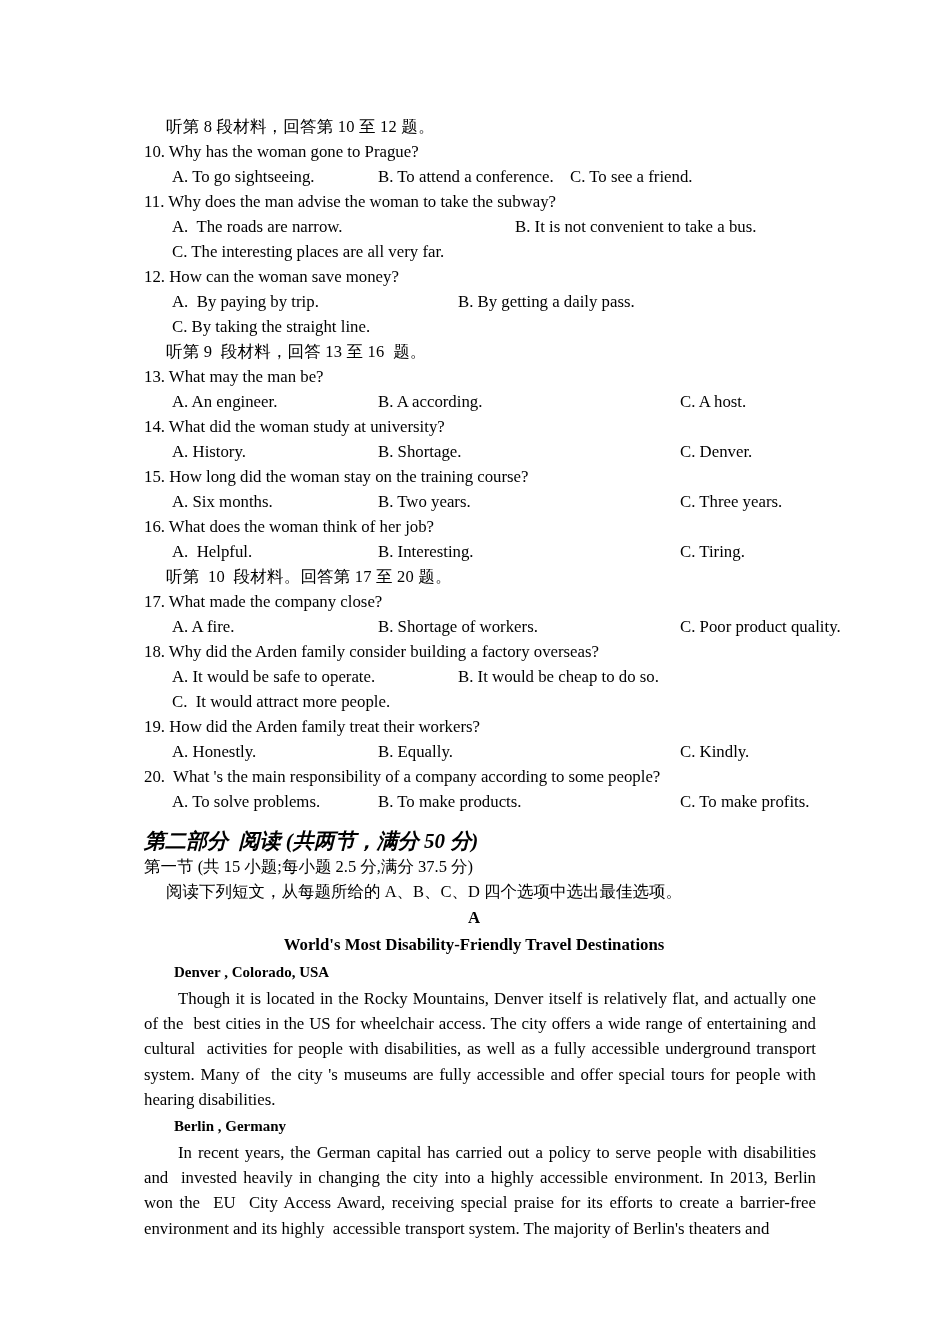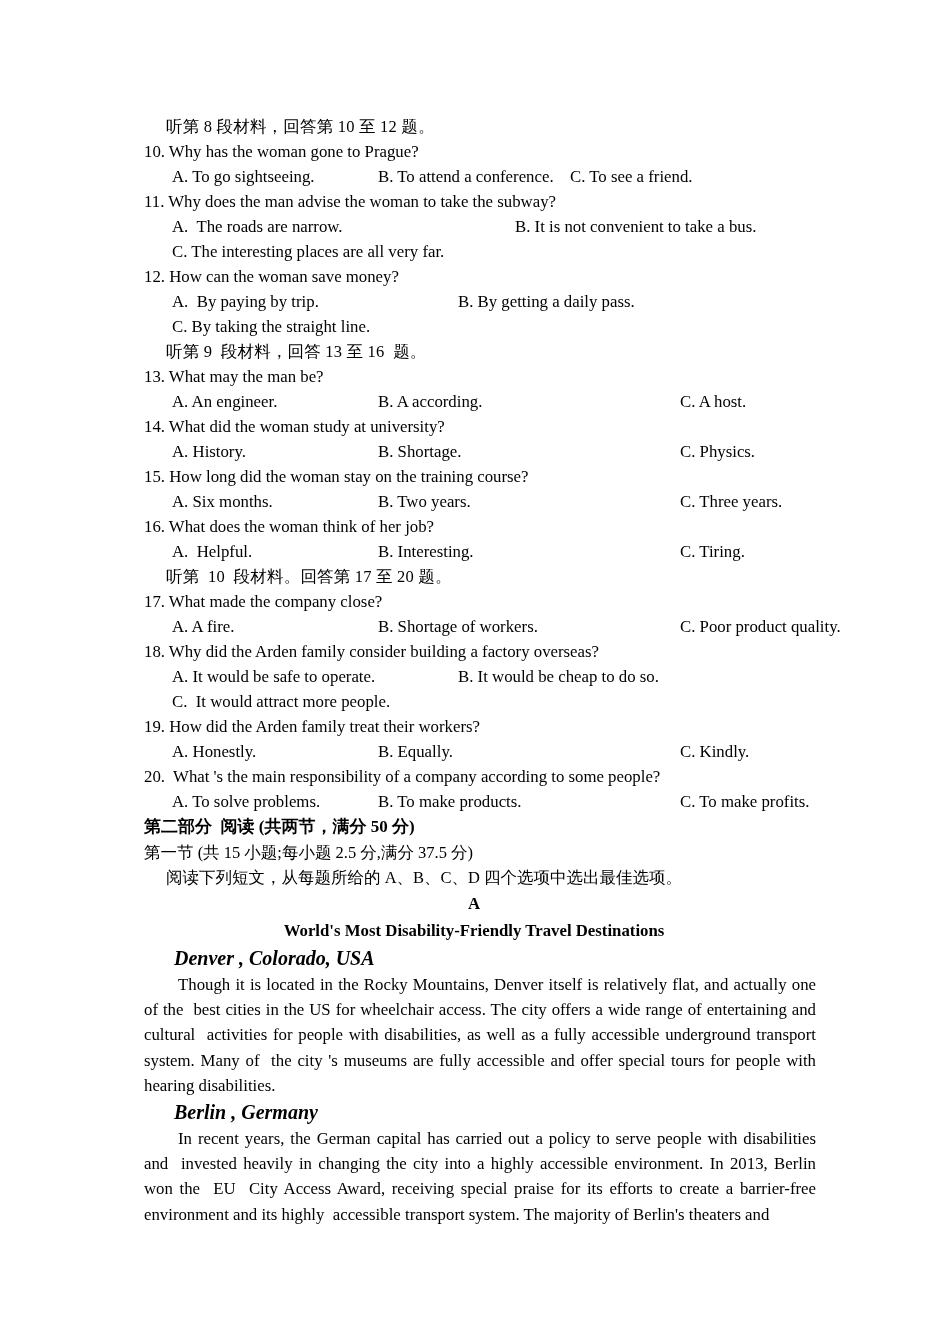--- a/index.html
+++ b/index.html
@@ -48,25 +48,26 @@
   }
   .opt-a { left: 28px; }
   .opt-b3 { left: 234px; }
   .opt-c3 { left: 426px; text-align: center; }
   .opt-c3w { left: 536px; }
   .opt-b2 { left: 371px; }
   .opt-b2b { left: 314px; }
 
   
   .part-head {
-    font-size: 17px;
+    font-size: 21px;
     line-height: 26px;
     font-weight: bold;
     white-space: pre;
-    margin-top: 0;
+    margin-top: 14px;
+    font-style: italic;
   }
   .sec-head {
     font-size: 16.5px;
     line-height: 25px;
     white-space: pre;
   }
   .instr {
     font-size: 16.5px;
     line-height: 26px;
     padding-left: 22px;
@@ -82,26 +83,25 @@
     padding-right: 16px;
   }
   .center-title {
     text-align: center;
     font-size: 16.8px;
     font-weight: bold;
     line-height: 27px;
     padding-right: 16px;
   }
   .city-head {
-    font-size: 20px;
+    font-size: 15px;
     font-weight: bold;
     line-height: 28px;
     padding-left: 30px;
     white-space: pre;
-    font-style: italic;
   }
   .para {
     font-size: 16.8px;
     line-height: 25.2px;
     text-align: justify;
     text-align-last: left;
     white-space: pre-wrap;
     text-indent: 34px;
     margin: 0;
     padding-right: 4px;
@@ -145,21 +145,21 @@
   <div class="opt-row">
     <span class="opt opt-a">A. An engineer.</span>
     <span class="opt opt-b3">B. A according.</span>
     <span class="opt opt-c3w">C. A host.</span>
   </div>
 
   <div class="q-line">14. What did the woman study at university?</div>
   <div class="opt-row">
     <span class="opt opt-a">A. History.</span>
     <span class="opt opt-b3">B. Shortage.</span>
-    <span class="opt opt-c3w">C. Physics.</span>
+    <span class="opt opt-c3w">C. Denver.</span>
   </div>
 
   <div class="q-line">15. How long did the woman stay on the training course?</div>
   <div class="opt-row">
     <span class="opt opt-a">A. Six months.</span>
     <span class="opt opt-b3">B. Two years.</span>
     <span class="opt opt-c3w">C. Three years.</span>
   </div>
 
   <div class="q-line">16. What does the woman think of her job?</div>

